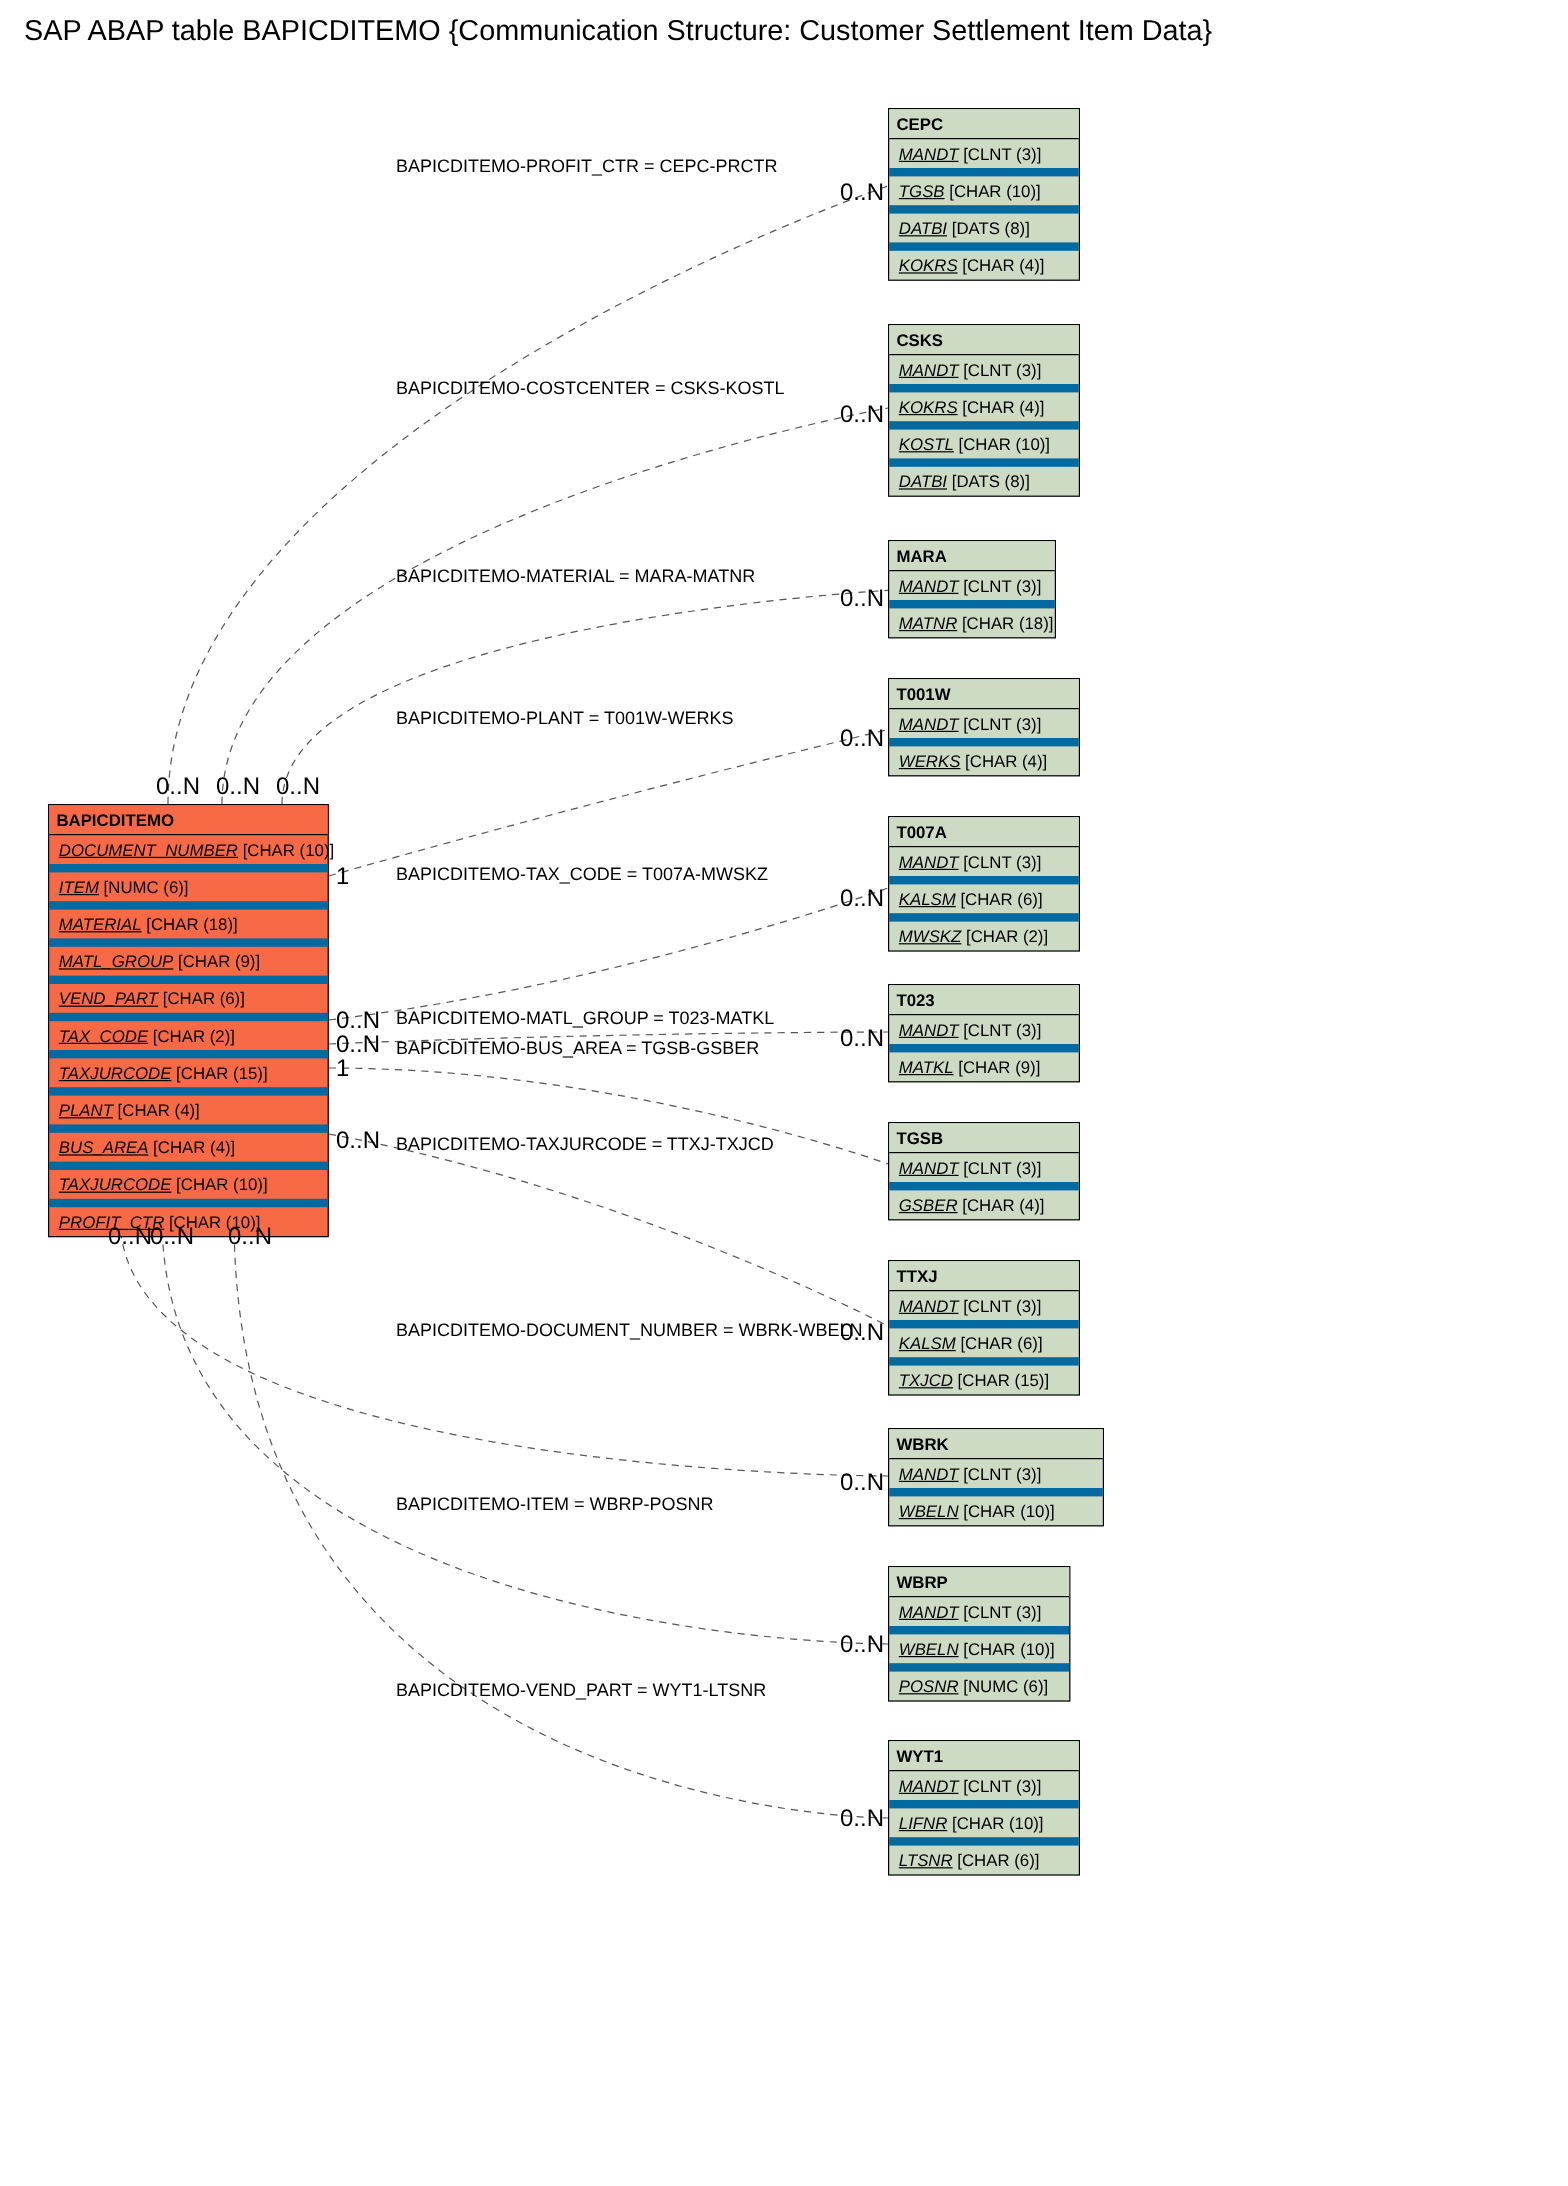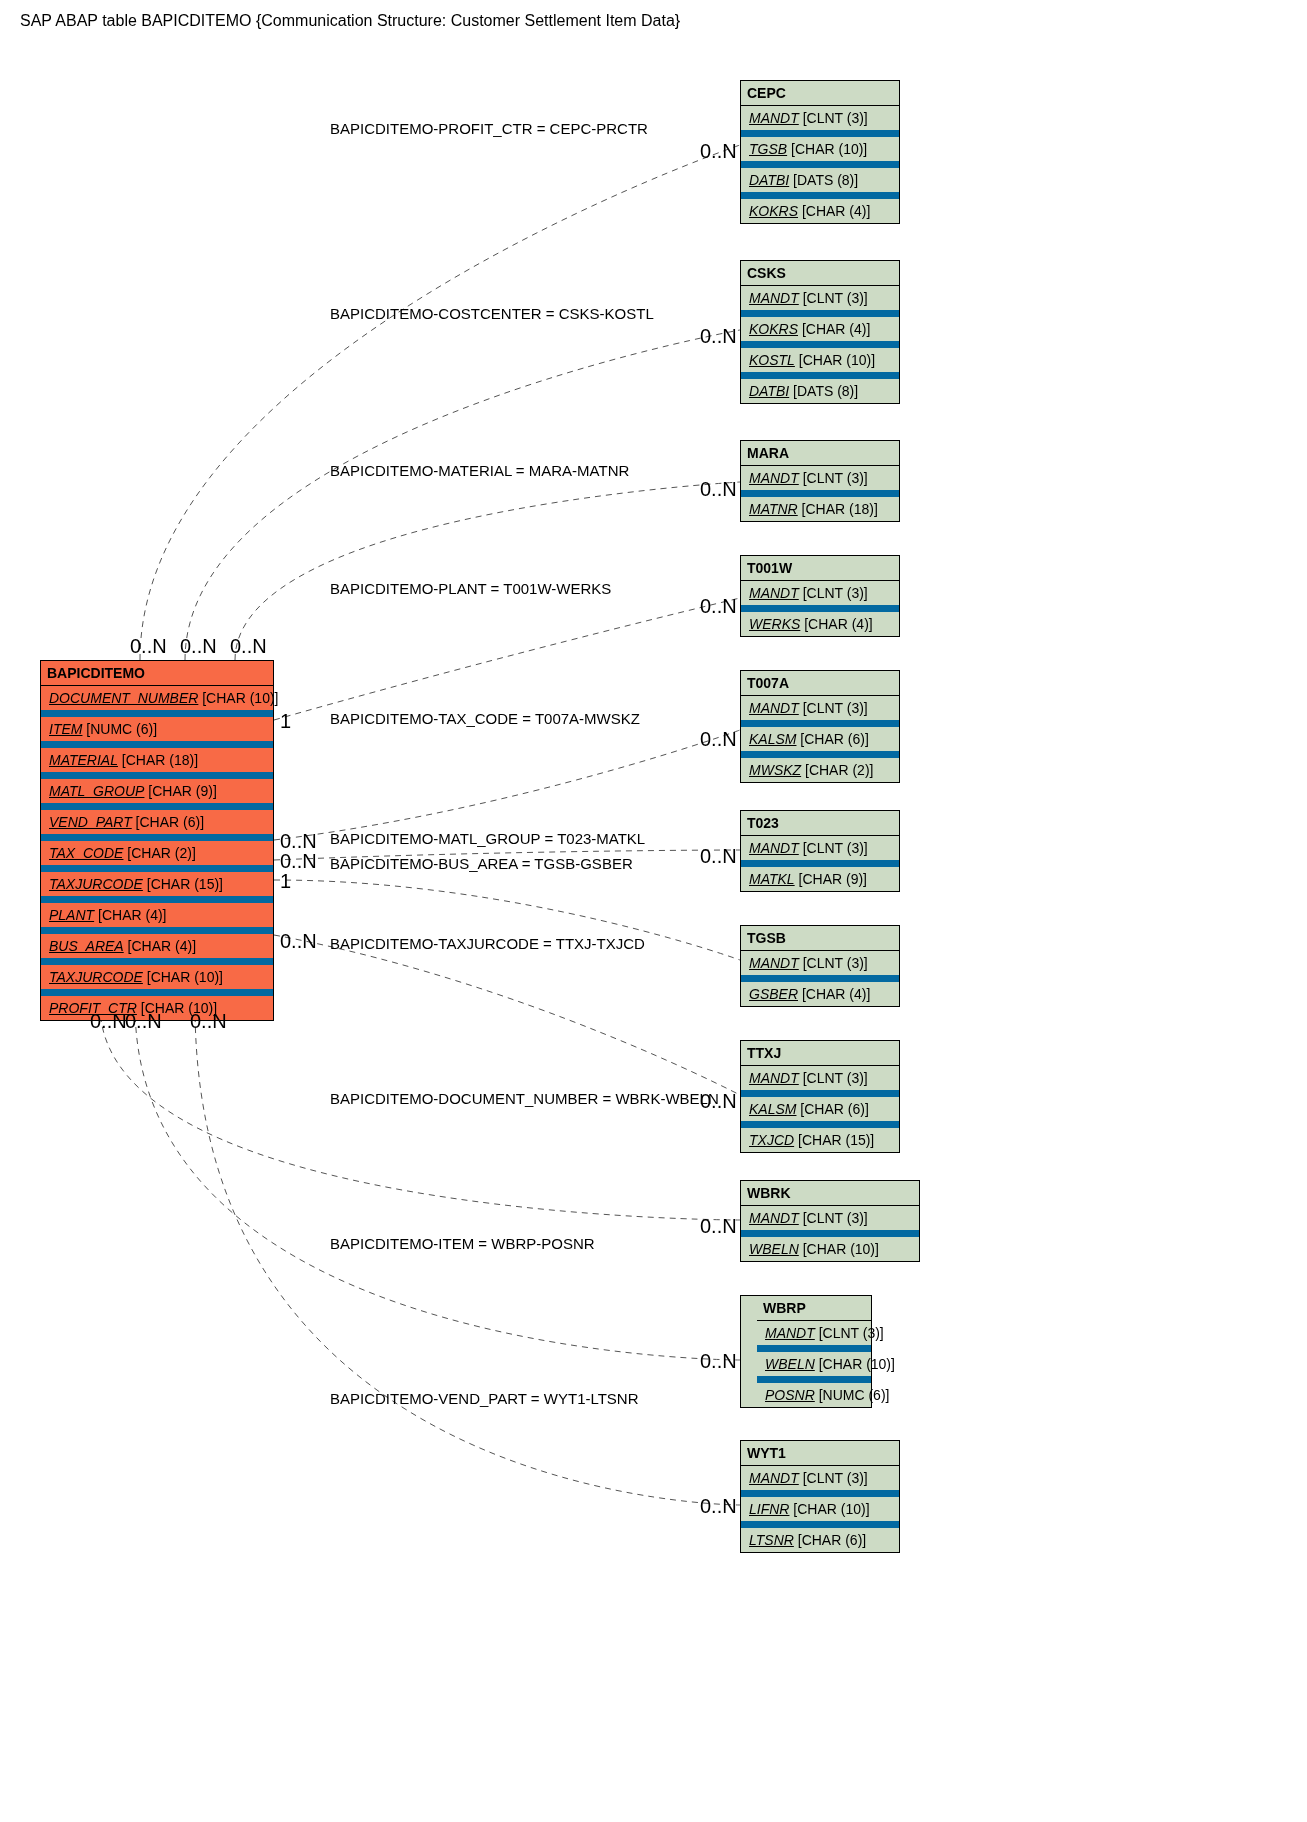--- a/index.html
+++ b/index.html
@@ -6,21 +6,21 @@
     font-family: "Helvetica Neue", Arial, sans-serif;
     font-size: 14px;
     color: #000;
     background: #fff;
     margin: 0;
     padding: 12px 20px 40px 20px;
     width: 1307px;
     box-sizing: border-box;
   }
   .title {
-    font-size: 16px;
+    font-size: 24px;
     font-weight: 400;
     margin-bottom: 20px;
   }
   .canvas {
     position: relative;
     width: 1200px;
     height: 1740px;
   }
   .entity {
     position: absolute;
@@ -119,21 +119,21 @@
         <div class="ent-row"><span class="fname">DATBI</span><span class="ftype"> [DATS (8)]</span></div>
         <div class="ent-row"><span class="fname">KOKRS</span><span class="ftype"> [CHAR (4)]</span></div>
       </div>
       <div class="entity" style="left: 720px; top: 210px; width: 160px;">
         <div class="ent-header">CSKS</div>
         <div class="ent-row"><span class="fname">MANDT</span><span class="ftype"> [CLNT (3)]</span></div>
         <div class="ent-row"><span class="fname">KOKRS</span><span class="ftype"> [CHAR (4)]</span></div>
         <div class="ent-row"><span class="fname">KOSTL</span><span class="ftype"> [CHAR (10)]</span></div>
         <div class="ent-row"><span class="fname">DATBI</span><span class="ftype"> [DATS (8)]</span></div>
       </div>
-      <div class="entity" style="left: 720px; top: 390px; width: 160px;">
+      <div class="entity" style="left: 720px; top: 390px; width: 140px;">
         <div class="ent-header">MARA</div>
         <div class="ent-row"><span class="fname">MANDT</span><span class="ftype"> [CLNT (3)]</span></div>
         <div class="ent-row"><span class="fname">MATNR</span><span class="ftype"> [CHAR (18)]</span></div>
       </div>
       <div class="entity" style="left: 720px; top: 505px; width: 160px;">
         <div class="ent-header">T001W</div>
         <div class="ent-row"><span class="fname">MANDT</span><span class="ftype"> [CLNT (3)]</span></div>
         <div class="ent-row"><span class="fname">WERKS</span><span class="ftype"> [CHAR (4)]</span></div>
       </div>
       <div class="entity" style="left: 720px; top: 620px; width: 160px;">
@@ -156,21 +156,21 @@
         <div class="ent-header">TTXJ</div>
         <div class="ent-row"><span class="fname">MANDT</span><span class="ftype"> [CLNT (3)]</span></div>
         <div class="ent-row"><span class="fname">KALSM</span><span class="ftype"> [CHAR (6)]</span></div>
         <div class="ent-row"><span class="fname">TXJCD</span><span class="ftype"> [CHAR (15)]</span></div>
       </div>
       <div class="entity" style="left: 720px; top: 1130px; width: 180px;">
         <div class="ent-header">WBRK</div>
         <div class="ent-row"><span class="fname">MANDT</span><span class="ftype"> [CLNT (3)]</span></div>
         <div class="ent-row"><span class="fname">WBELN</span><span class="ftype"> [CHAR (10)]</span></div>
       </div>
-      <div class="entity" style="left: 720px; top: 1245px; width: 132px; padding-left: 16px;">
+      <div class="entity" style="left: 720px; top: 1245px; width: 152px;">
         <div class="ent-header">WBRP</div>
         <div class="ent-row"><span class="fname">MANDT</span><span class="ftype"> [CLNT (3)]</span></div>
         <div class="ent-row"><span class="fname">WBELN</span><span class="ftype"> [CHAR (10)]</span></div>
         <div class="ent-row"><span class="fname">POSNR</span><span class="ftype"> [NUMC (6)]</span></div>
       </div>
       <div class="entity" style="left: 720px; top: 1390px; width: 160px;">
         <div class="ent-header">WYT1</div>
         <div class="ent-row"><span class="fname">MANDT</span><span class="ftype"> [CLNT (3)]</span></div>
         <div class="ent-row"><span class="fname">LIFNR</span><span class="ftype"> [CHAR (10)]</span></div>
         <div class="ent-row"><span class="fname">LTSNR</span><span class="ftype"> [CHAR (6)]</span></div>

